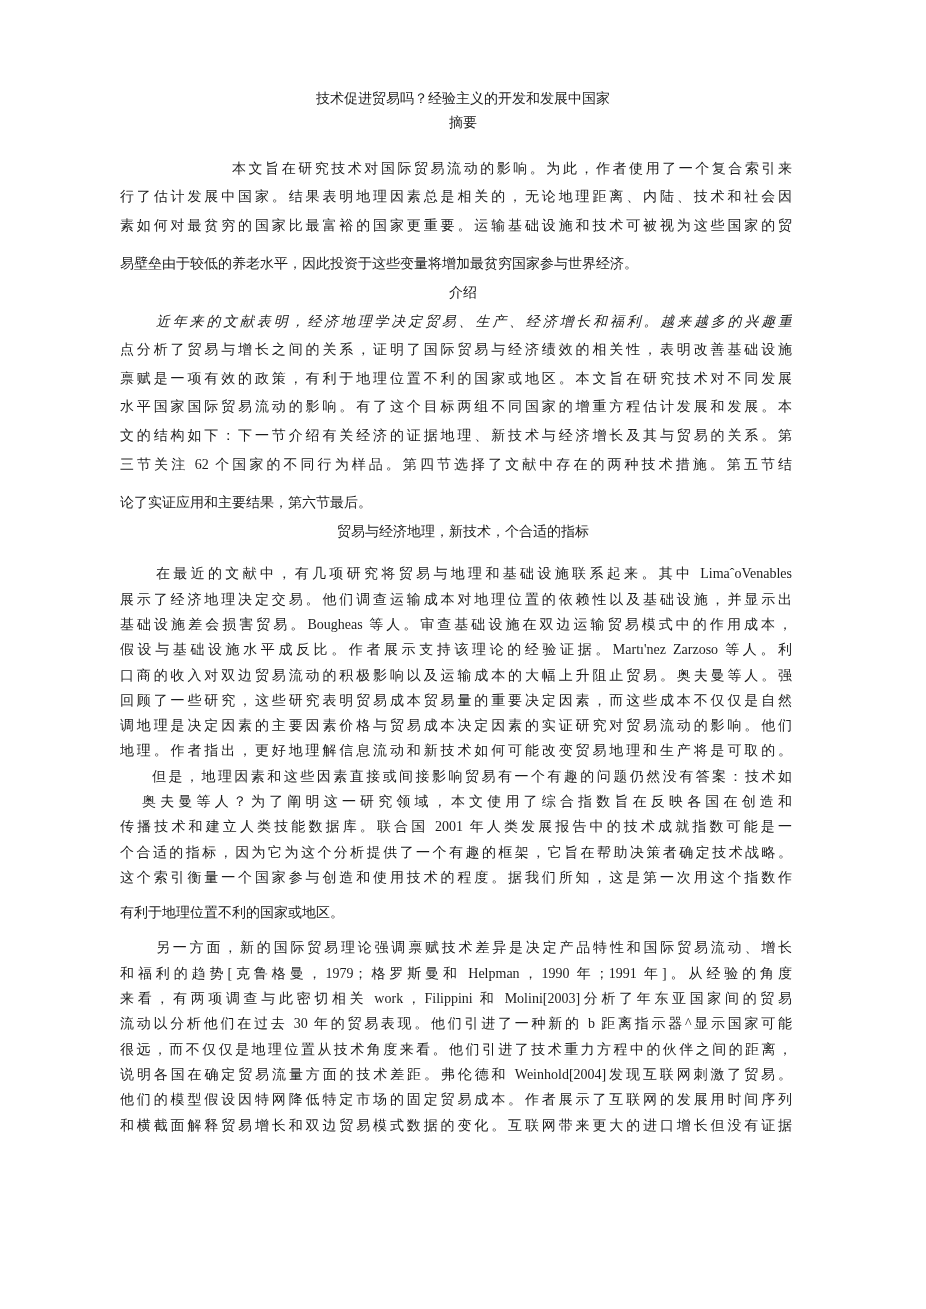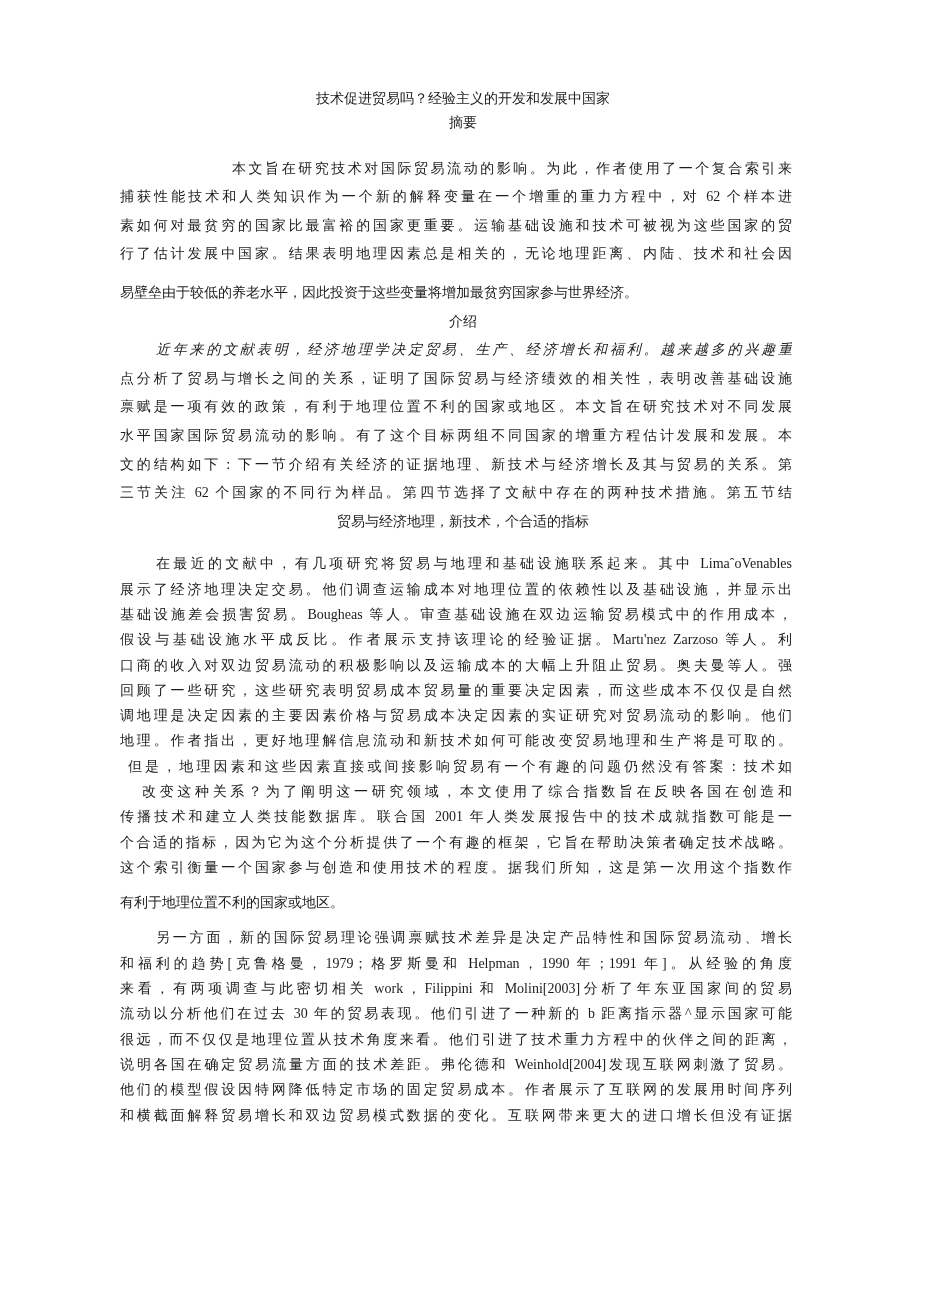--- a/index.html
+++ b/index.html
@@ -46,47 +46,47 @@
 </style>
 </head>
 <body>
 
 <div class="page">
     <div class="line center title">技术促进贸易吗？经验主义的开发和发展中国家</div>
     <div class="line center subtitle">摘要</div>
     <div class="gap gap-lg"></div>
     <div class="para">
       <div class="line wide" style="padding-left: 112px;">本文旨在研究技术对国际贸易流动的影响。为此，作者使用了一个复合索引来</div>
-      <div class="line wide">捕获性能技术和人类知识作为一个新的解释变量在一个增重的重力方程中，对 62 个样本进</div>
+      <div class="line wide">行了估计发展中国家。结果表明地理因素总是相关的，无论地理距离、内陆、技术和社会因</div>
       <div class="line wide">素如何对最贫穷的国家比最富裕的国家更重要。运输基础设施和技术可被视为这些国家的贸</div>
-      <div class="line wide">行了估计发展中国家。结果表明地理因素总是相关的，无论地理距离、内陆、技术和社会因</div>
       <div class="line wide short">易壁垒由于较低的养老水平，因此投资于这些变量将增加最贫穷国家参与世界经济。</div>
     </div>
     <div class="line center heading">介绍</div>
     <div class="para">
       <div class="line wide" style="padding-left: 36px; font-style: italic;">近年来的文献表明，经济地理学决定贸易、生产、经济增长和福利。越来越多的兴趣重</div>
       <div class="line wide">点分析了贸易与增长之间的关系，证明了国际贸易与经济绩效的相关性，表明改善基础设施</div>
       <div class="line wide">禀赋是一项有效的政策，有利于地理位置不利的国家或地区。本文旨在研究技术对不同发展</div>
       <div class="line wide">水平国家国际贸易流动的影响。有了这个目标两组不同国家的增重方程估计发展和发展。本</div>
       <div class="line wide">文的结构如下：下一节介绍有关经济的证据地理、新技术与经济增长及其与贸易的关系。第</div>
       <div class="line wide">三节关注 62 个国家的不同行为样品。第四节选择了文献中存在的两种技术措施。第五节结</div>
+      <div class="line wide short">论了实证应用和主要结果，第六节最后。</div>
     </div>
     <div class="line center heading">贸易与经济地理，新技术，个合适的指标</div>
     <div class="gap gap-md"></div>
     <div class="para">
       <div class="line tight" style="padding-left: 36px;">在最近的文献中，有几项研究将贸易与地理和基础设施联系起来。其中 LimaˆoVenables</div>
       <div class="line tight">展示了经济地理决定交易。他们调查运输成本对地理位置的依赖性以及基础设施，并显示出</div>
       <div class="line tight">基础设施差会损害贸易。Bougheas 等人。审查基础设施在双边运输贸易模式中的作用成本，</div>
       <div class="line tight">假设与基础设施水平成反比。作者展示支持该理论的经验证据。Martı'nez Zarzoso 等人。利</div>
       <div class="line tight">口商的收入对双边贸易流动的积极影响以及运输成本的大幅上升阻止贸易。奥夫曼等人。强</div>
       <div class="line tight">回顾了一些研究，这些研究表明贸易成本贸易量的重要决定因素，而这些成本不仅仅是自然</div>
       <div class="line tight">调地理是决定因素的主要因素价格与贸易成本决定因素的实证研究对贸易流动的影响。他们</div>
       <div class="line tight">地理。作者指出，更好地理解信息流动和新技术如何可能改变贸易地理和生产将是可取的。</div>
-      <div class="line tight" style="padding-left: 8px;">但是，地理因素和这些因素直接或间接影响贸易有一个有趣的问题仍然没有答案：技术如</div>
-      <div class="line tight" style="padding-left: 22px;">改变这种关系？为了阐明这一研究领域，本文使用了综合指数旨在反映各国在创造和</div>
+      <div class="line tight" style="padding-left: 8px; margin-left: 24px;">但是，地理因素和这些因素直接或间接影响贸易有一个有趣的问题仍然没有答案：技术如</div>
+      <div class="line tight" style="padding-left: 22px;">奥夫曼等人？为了阐明这一研究领域，本文使用了综合指数旨在反映各国在创造和</div>
       <div class="line tight">传播技术和建立人类技能数据库。联合国 2001 年人类发展报告中的技术成就指数可能是一</div>
       <div class="line tight">个合适的指标，因为它为这个分析提供了一个有趣的框架，它旨在帮助决策者确定技术战略。</div>
       <div class="line tight">这个索引衡量一个国家参与创造和使用技术的程度。据我们所知，这是第一次用这个指数作</div>
       <div class="line tight short">有利于地理位置不利的国家或地区。</div>
     </div>
     <div class="gap gap-sm"></div>
     <div class="para">
       <div class="line tight" style="padding-left: 36px;">另一方面，新的国际贸易理论强调禀赋技术差异是决定产品特性和国际贸易流动、增长</div>
       <div class="line tight">和福利的趋势[克鲁格曼，1979；格罗斯曼和 Helpman，1990 年；1991 年]。从经验的角度</div>
       <div class="line tight">来看，有两项调查与此密切相关 work，Filippini 和 Molini[2003]分析了年东亚国家间的贸易</div>

